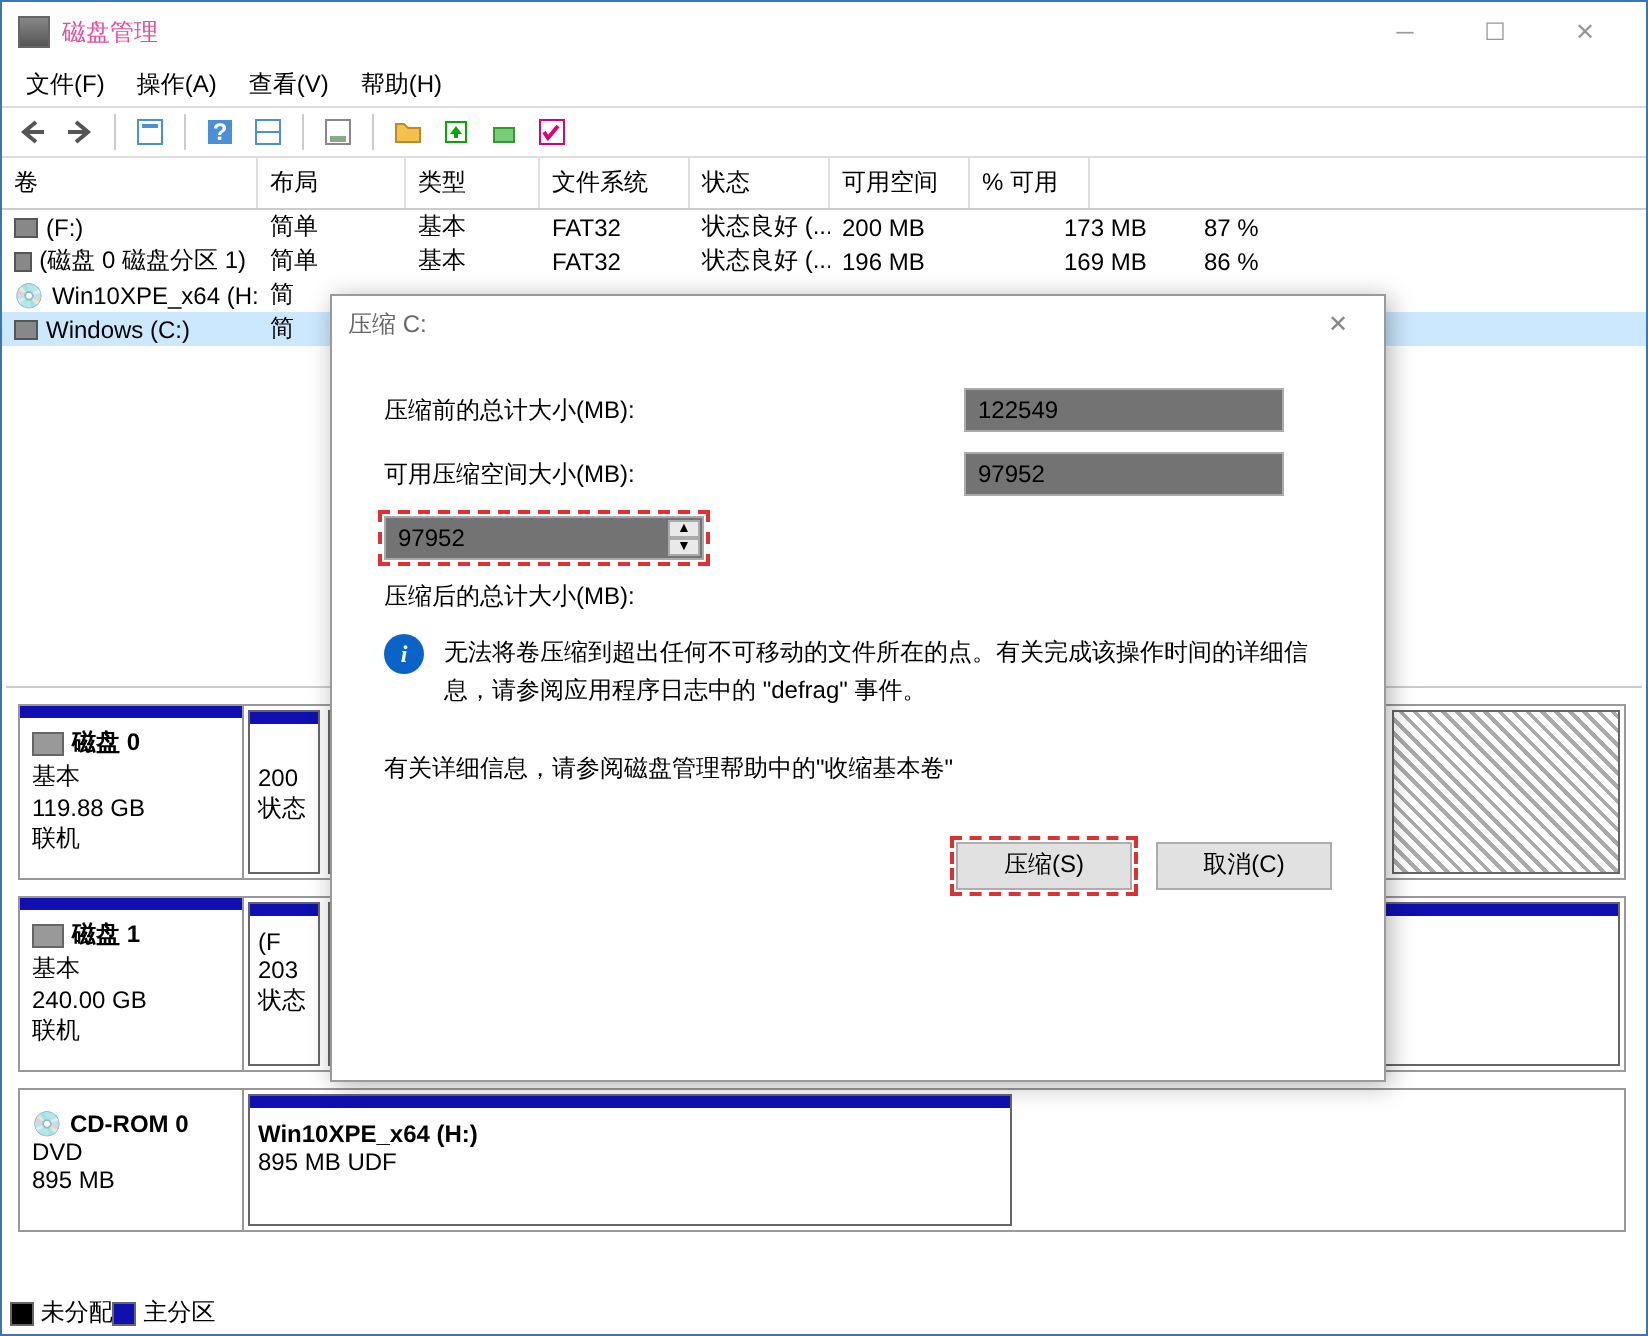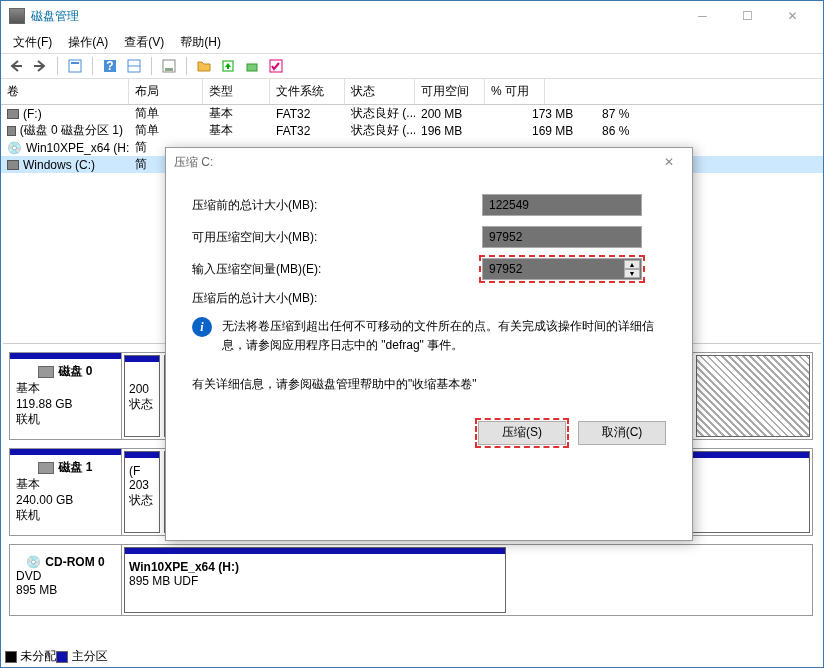--- a/index.html
+++ b/index.html
@@ -1,21 +1,21 @@
 <!DOCTYPE html>
 <html><head>
 <meta charset="utf-8">
 <style>
 * { box-sizing: border-box; margin: 0; padding: 0; font-family: "Microsoft YaHei", "Segoe UI", sans-serif; font-size: 12px; }
 body { background: #fff; width: 824px; height: 668px; overflow: hidden; border: 1px solid #3a76b1; position: relative; }
 
 
 .titlebar { height: 30px; display: flex; align-items: center; padding: 0 8px; background: #fff; }
 .titlebar .app-icon { width: 16px; height: 16px; margin-right: 6px; background: linear-gradient(#888,#555); border: 1px solid #666; }
-.titlebar .title { color: #0369a1; flex: 1; }
+.titlebar .title { color: #ec4899; flex: 1; }
 .titlebar .winbtns { display: flex; }
 .titlebar .winbtn { width: 45px; height: 28px; display: flex; align-items: center; justify-content: center; color: #999; }
 
 
 .menubar { height: 22px; display: flex; align-items: center; padding: 0 4px; }
 .menubar .menu { padding: 2px 8px; }
 
 
 .toolbar { height: 26px; display: flex; align-items: center; padding: 0 4px; border-top: 1px solid #ddd; border-bottom: 1px solid #ddd; gap: 2px; }
 .toolbar .sep { width: 1px; height: 18px; background: #ccc; margin: 0 4px; }
@@ -32,21 +32,21 @@
 .tblrow .cell { padding: 0 6px; overflow: hidden; white-space: nowrap; display:flex; align-items:center; gap:4px; }
 .volicon { width: 12px; height: 10px; background: #888; display: inline-block; border: 1px solid #555; }
 
 .col0{width:128px} .col1{width:74px} .col2{width:67px} .col3{width:75px} .col4{width:70px} .col5{width:111px} .col6{width:70px} .col7{width:60px}
 
 
 .diskpane { position: absolute; left: 2px; right: 2px; bottom: 20px; top: 342px; border-top: 1px solid #ccc; }
 .diskblock { display: flex; border: 1px solid #999; margin: 8px 0 0 6px; height: 88px; width: 804px; }
 .diskinfo { width: 112px; padding: 6px; border-right: 1px solid #999; position: relative; }
 .diskinfo .bar { position: absolute; top: 0; left: 0; right: 0; height: 6px; background: #1010b0; }
-.diskinfo .iconrow { display: flex; align-items: center; gap: 4px; margin-top: 4px; justify-content: center; }
+.diskinfo .iconrow { display: flex; align-items: center; gap: 4px; margin-top: 4px; }
 .diskinfo .diskicon { width: 16px; height: 12px; background: #999; border: 1px solid #666; }
 .diskvols { flex: 1; display: flex; gap: 4px; padding: 2px; }
 .volbox { border: 1px solid #666; padding: 4px; position: relative; overflow: hidden; }
 .volbox .vbar { position: absolute; top: 0; left: 0; right: 0; height: 6px; background: #1010b0; }
 .volbox.hatch { background: repeating-linear-gradient(45deg,#fff,#fff 3px,#aaa 3px,#aaa 5px); }
 
 
 .legend { position: absolute; left: 4px; bottom: 2px; display: flex; align-items: center; }
 .legbox { width: 12px; height: 12px; border: 1px solid #666; display: inline-block; vertical-align: middle; }
 .legbox.black { background: #000; }
@@ -295,21 +295,20 @@
   <div class="dlgbody">
     <div class="dlgrow">
       <div class="lbl">压缩前的总计大小(MB):</div>
       <div class="val">122549</div>
     </div>
     <div class="dlgrow">
       <div class="lbl">可用压缩空间大小(MB):</div>
       <div class="val">97952</div>
     </div>
     <div class="dlgrow">
-      <div class="lbl">输入压缩空间量(MB)(E):</div>
       <div class="val spinner highlight">
         <span>97952</span>
         <div class="spinbtns">
             <div>▲</div>
             <div>▼</div>
           </div>
       </div>
     </div>
     <div class="dlgrow">
       <div class="lbl">压缩后的总计大小(MB):</div>

